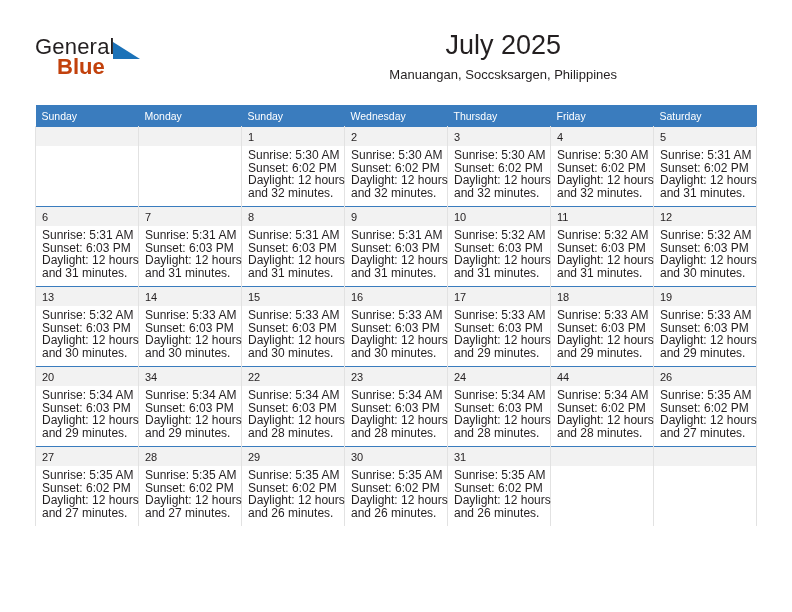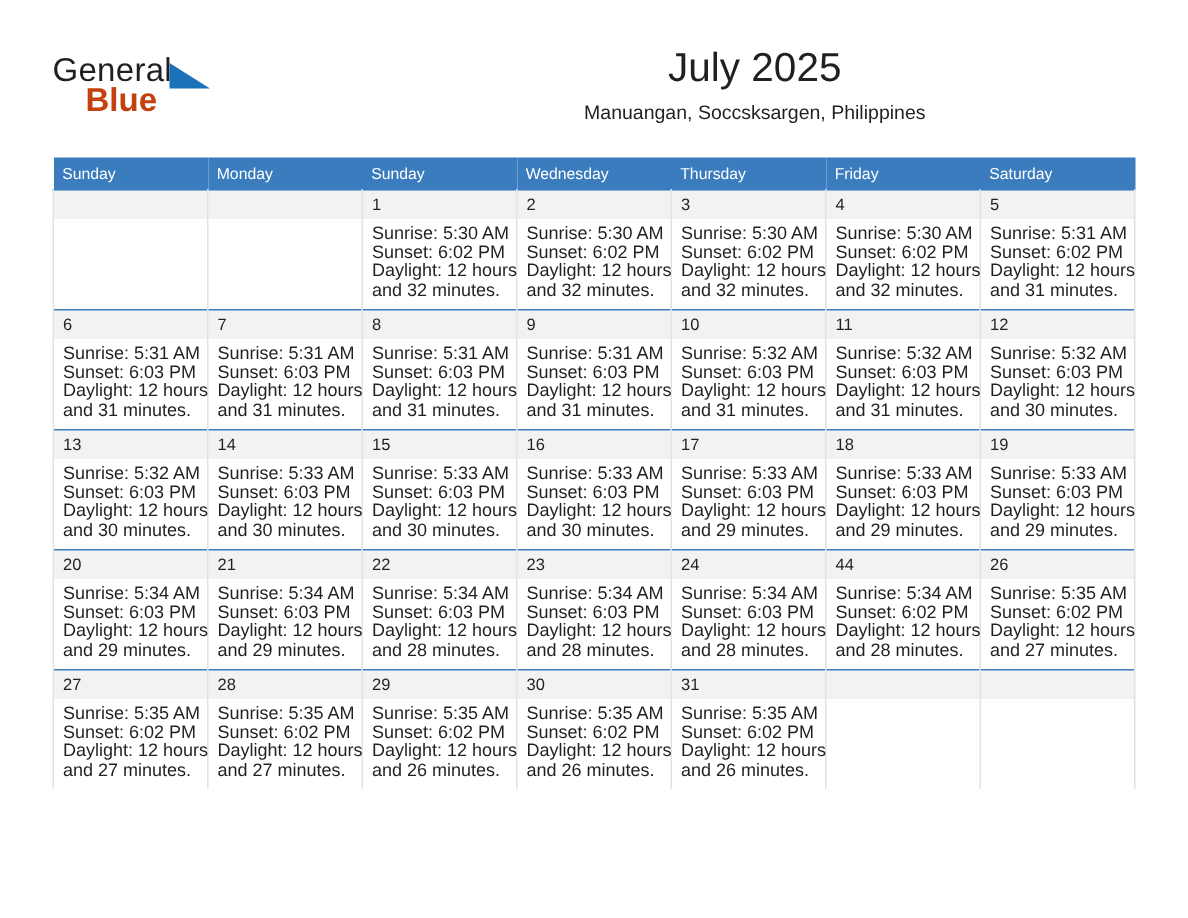--- a/index.html
+++ b/index.html
@@ -424,21 +424,21 @@
               <div class="details">
                 <div>Sunrise: 5:34 AM</div>
                 <div>Sunset: 6:03 PM</div>
                 <div>Daylight: 12 hours</div>
                 <div>and 29 minutes.</div>
               </div>
             </div>
           </td>
           <td>
             <div class="cell-inner">
-              <span class="daynum">21</span>
+              <span class="daynum">34</span>
               <div class="details">
                 <div>Sunrise: 5:34 AM</div>
                 <div>Sunset: 6:03 PM</div>
                 <div>Daylight: 12 hours</div>
                 <div>and 29 minutes.</div>
               </div>
             </div>
           </td>
           <td>
             <div class="cell-inner">

